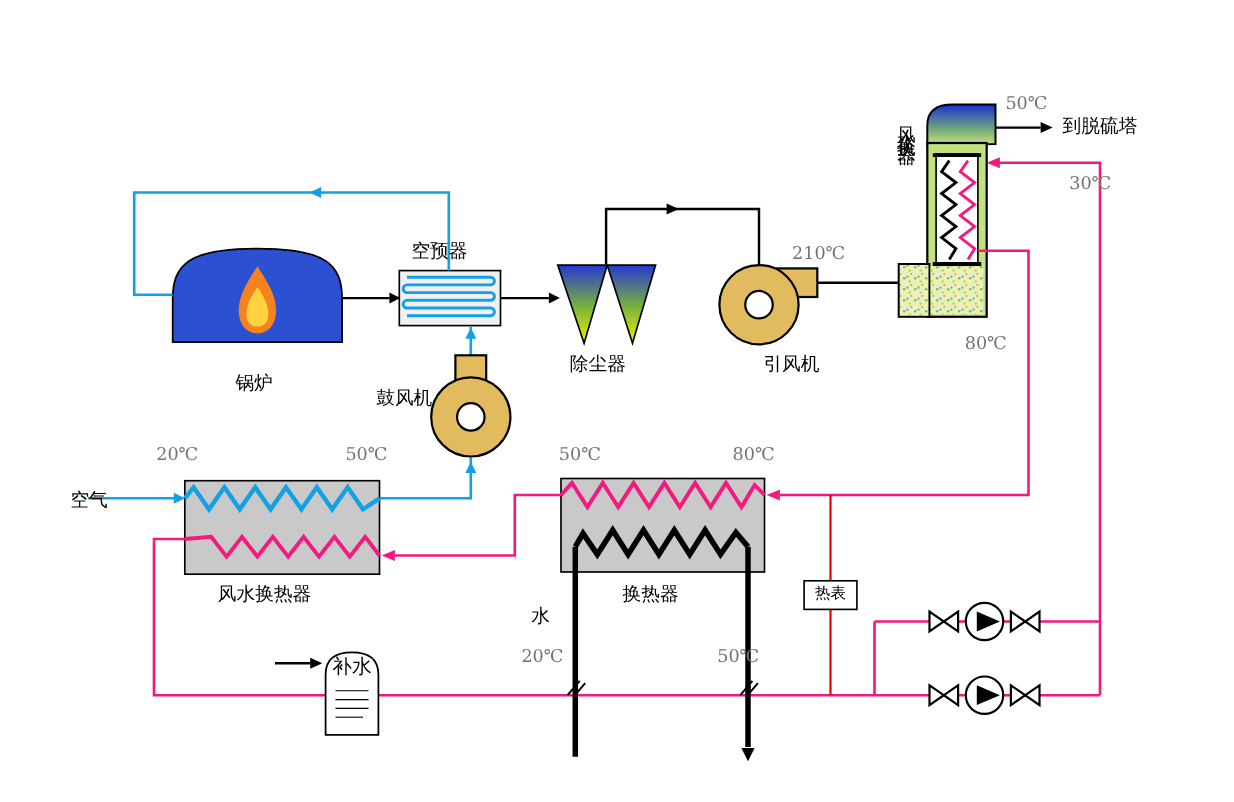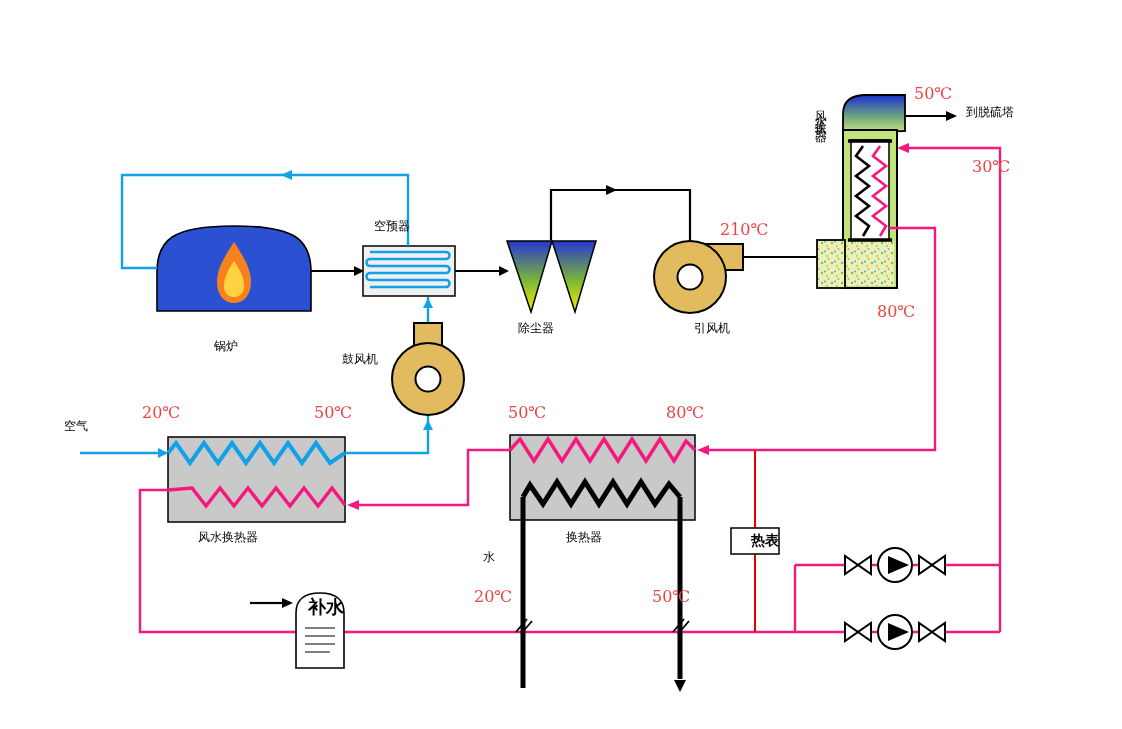--- a/index.html
+++ b/index.html
@@ -1,22 +1,22 @@
 <!DOCTYPE html>
 <html style="--line-blue: #12A0E6; --line-pink: #F3197E; --line-red: #E60000; --boiler-blue: #2B50D2; --flame-orange: #F5821F; --flame-yellow: #FFD23F; --fan-yellow: #E2BB5E; --hx-gray: #C9C9C9; --hx-green: #C2E27C; --gas-cold-blue: #2737CF; --gas-hot-yellow: #F0F000;"><head>
 <meta charset="utf-8">
 <style>
   html,body{margin:0;padding:0;background:#fff;}
   .canvas{position:relative;width:1122px;height:729px;background:#fff;overflow:hidden;
           font-family:"DejaVu Serif","Liberation Serif",serif;}
   .canvas svg{position:absolute;left:0;top:0;}
-  .lbl{position:absolute;font-size:12px;color:#000;white-space:nowrap;line-height:1.15;}
-  .tmp{position:absolute;font-size:16px;color:#ef4444;white-space:nowrap;line-height:1.15;}
+  .lbl{position:absolute;font-size:17px;color:#000;white-space:nowrap;line-height:1.15;}
+  .tmp{position:absolute;font-size:16px;color:#737373;white-space:nowrap;line-height:1.15;}
   .lbl-v{writing-mode:vertical-rl;text-orientation:upright;letter-spacing:5px;}
-  .ctr{text-align:right;font-weight:bold;}
+  .ctr{text-align:center;}
   
   .s-blue{stroke:var(--line-blue);} .s-pink{stroke:var(--line-pink);}
   .s-red{stroke:var(--line-red);}   .s-blk{stroke:#000;}
   .f-blue{fill:var(--line-blue);}   .f-pink{fill:var(--line-pink);}
   .f-blk{fill:#000;}                .nf{fill:none;}
   .boilerF{fill:var(--boiler-blue);} .flameO{fill:var(--flame-orange);}
   .flameY{fill:var(--flame-yellow);} .yellowF{fill:var(--fan-yellow);}
   .grayF{fill:var(--hx-gray);}       .greenF{fill:var(--hx-green);}
   .whiteF{fill:#fff;}
 </style>
@@ -178,21 +178,21 @@
   <g>
     <circle cx="895" cy="632" r="17" class="whiteF s-blk" stroke-width="2"></circle>
     <polygon points="888,623 888,641 909,632" class="f-blk"></polygon>
   </g>
   <g>
     <polygon points="919,623 919,641 932,632" class="whiteF s-blk" stroke-width="2"></polygon>
     <polygon points="945,623 945,641 932,632" class="whiteF s-blk" stroke-width="2"></polygon>
   </g>
 </svg>
 
-<div class="lbl" style="left:64px;top:420px">空气</div>
+<div class="lbl" style="left:64px;top:446px">空气</div>
 <div class="tmp" style="left:142px;top:404px">20℃</div>
 <div class="tmp" style="left:314px;top:404px">50℃</div>
 <div class="lbl" style="left:342px;top:353px">鼓风机</div>
 <div class="lbl" style="left:374px;top:220px">空预器</div>
 <div class="lbl" style="left:214px;top:340px">锅炉</div>
 <div class="lbl" style="left:518px;top:322px">除尘器</div>
 <div class="lbl" style="left:694px;top:322px">引风机</div>
 <div class="tmp" style="left:720px;top:221px">210℃</div>
 <div class="lbl lbl-v" style="left:813px;top:101px;height:150px">风水换热器</div>
 <div class="tmp" style="left:914px;top:85px">50℃</div>

